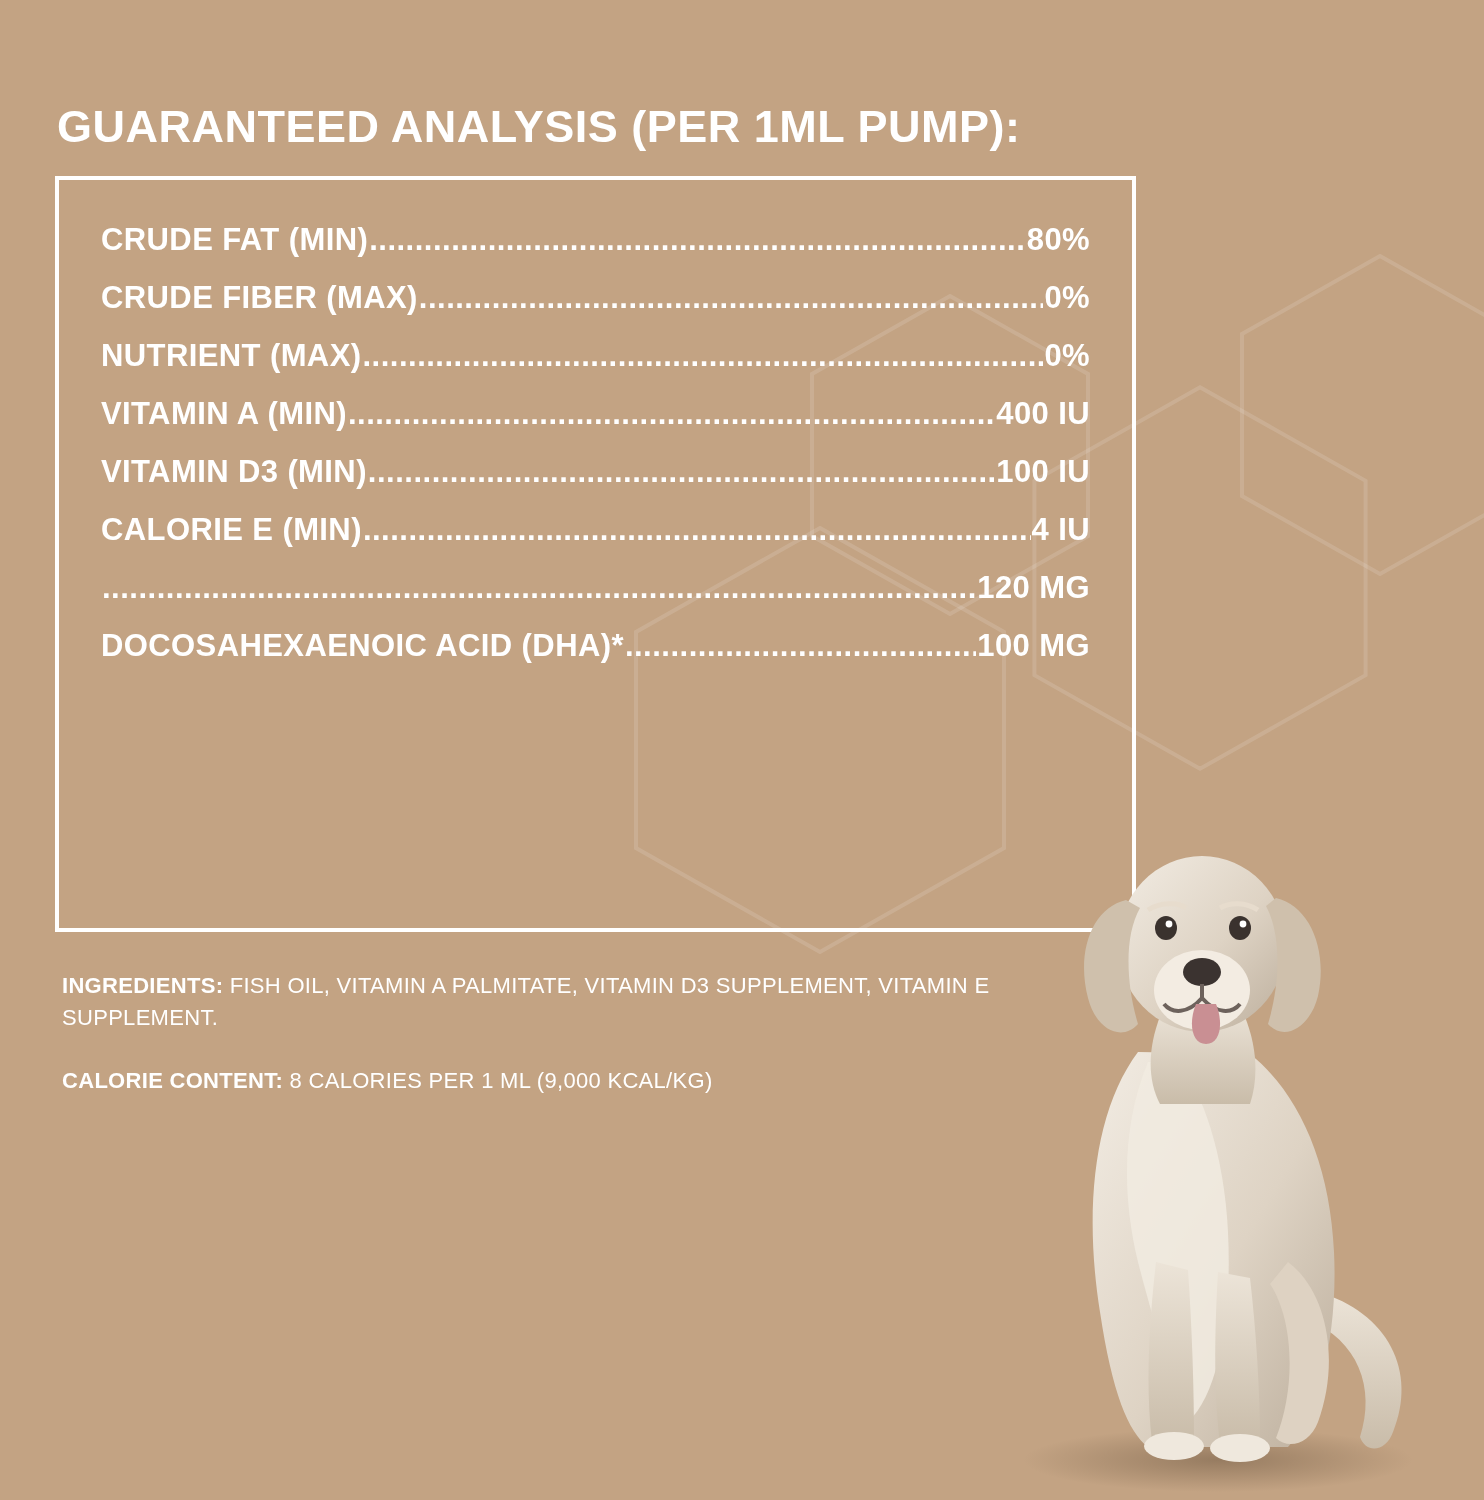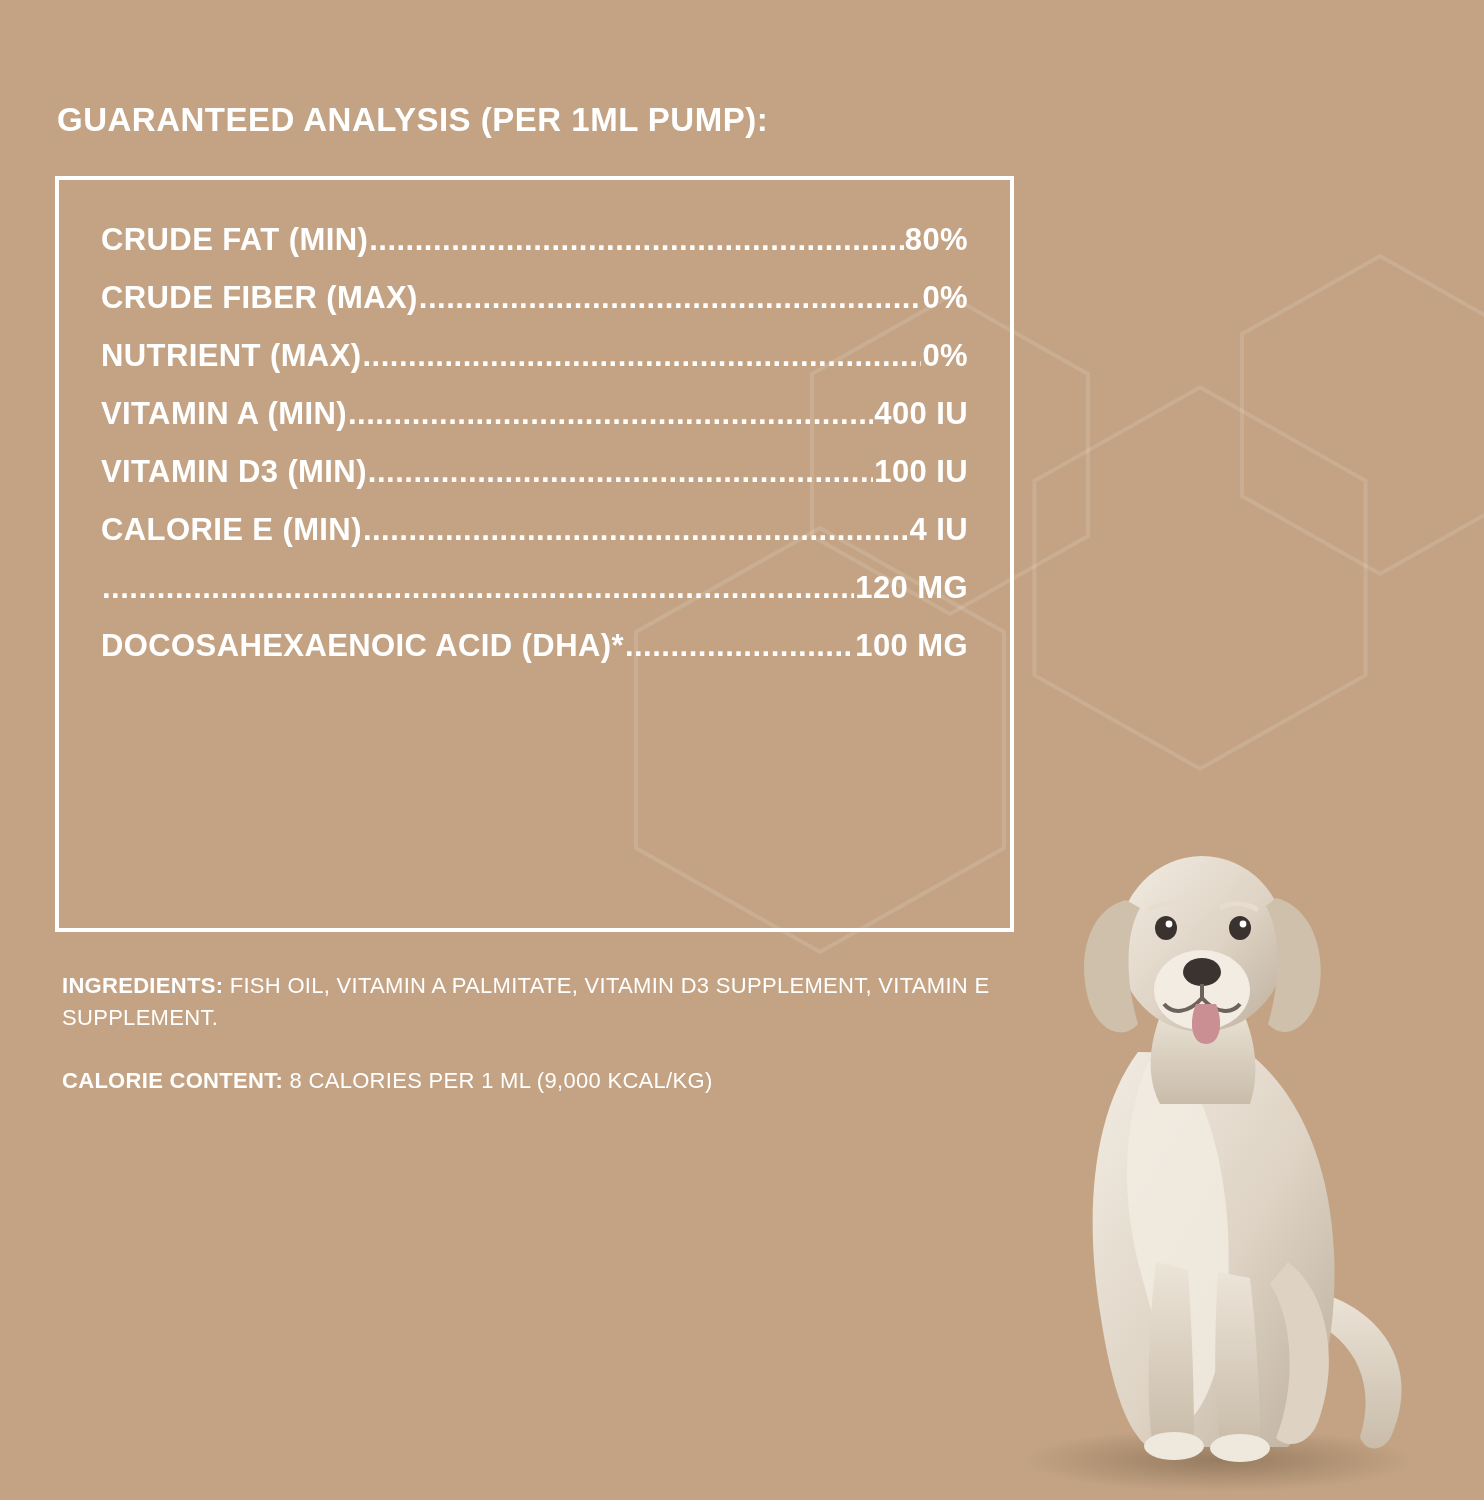--- a/index.html
+++ b/index.html
@@ -33,31 +33,31 @@
   .page {
     position: absolute;
     inset: 0;
   }
 
   .title {
     position: absolute;
     left: 57px;
     top: 101px;
     color: #ffffff;
-    font-size: 33px;
+    font-size: 45px;
     font-weight: bold;
     letter-spacing: 0.5px;
     white-space: nowrap;
   }
 
   .analysis-box {
     position: absolute;
     left: 55px;
     top: 176px;
-    width: 959px;
+    width: 1081px;
     height: 756px;
     border: 4px solid #ffffff;
     box-sizing: border-box;
   }
 
   .rows {
     position: absolute;
     left: 42px;
     top: 42px;
     right: 42px;

